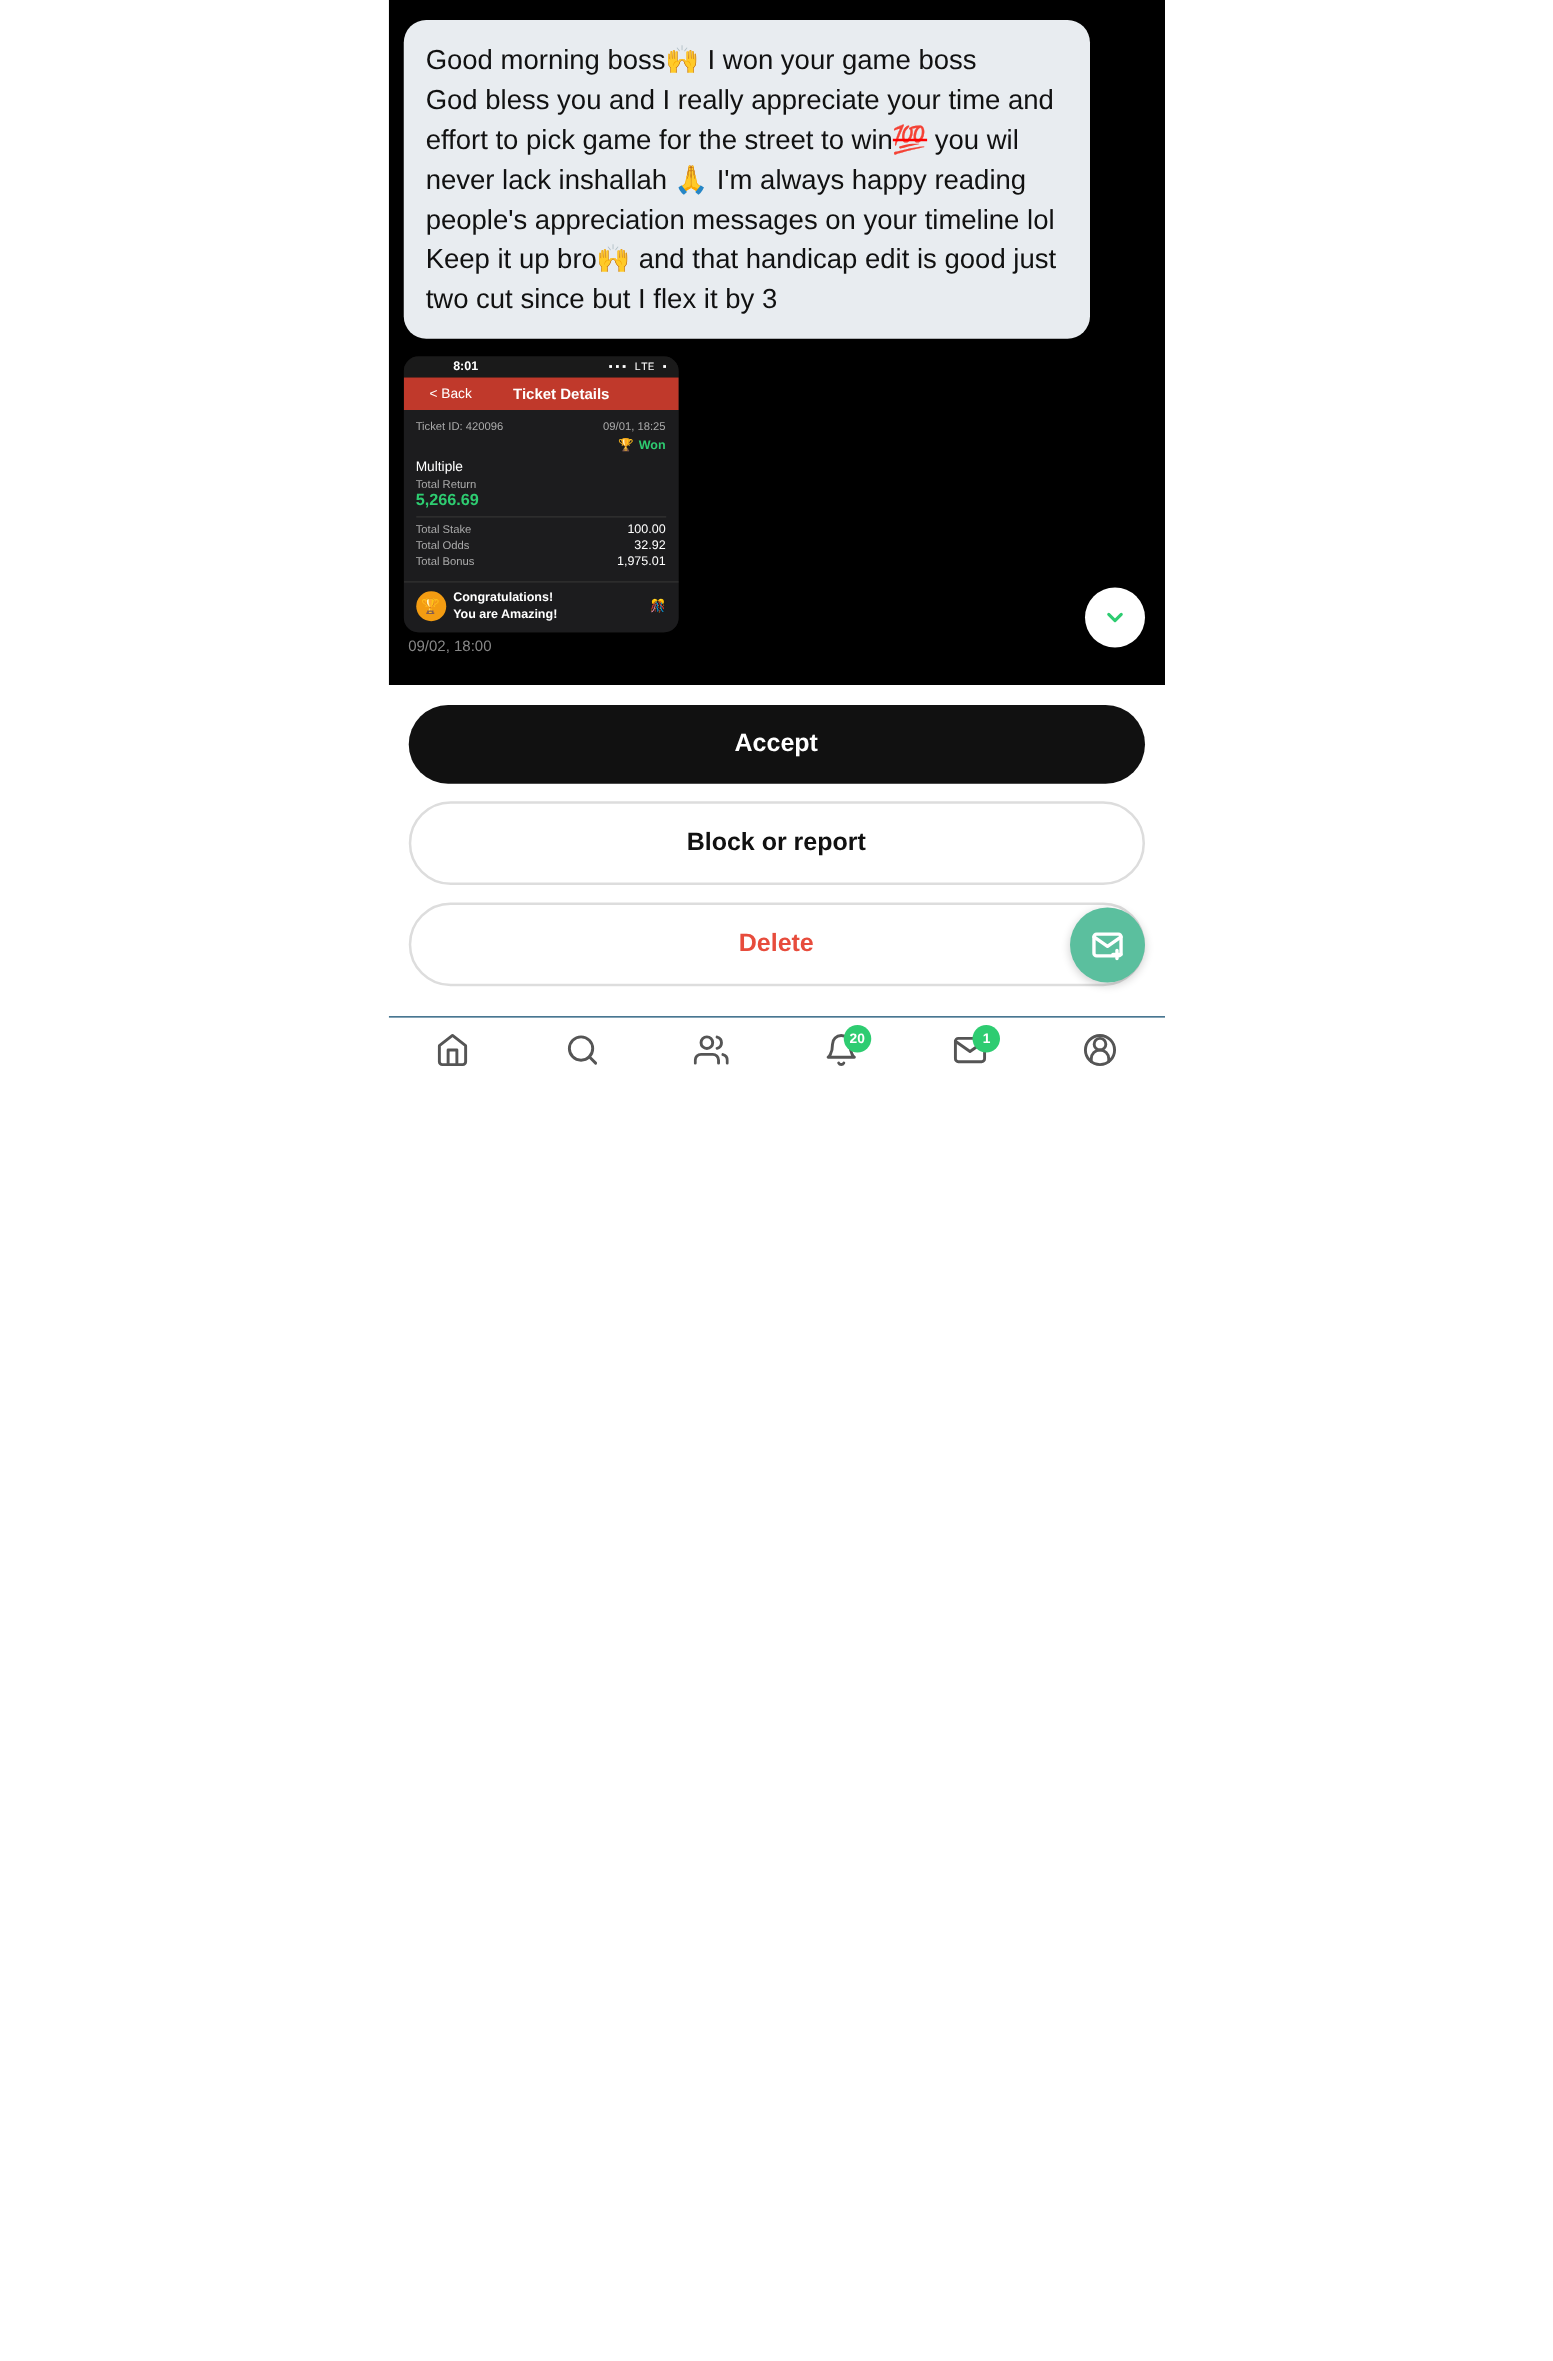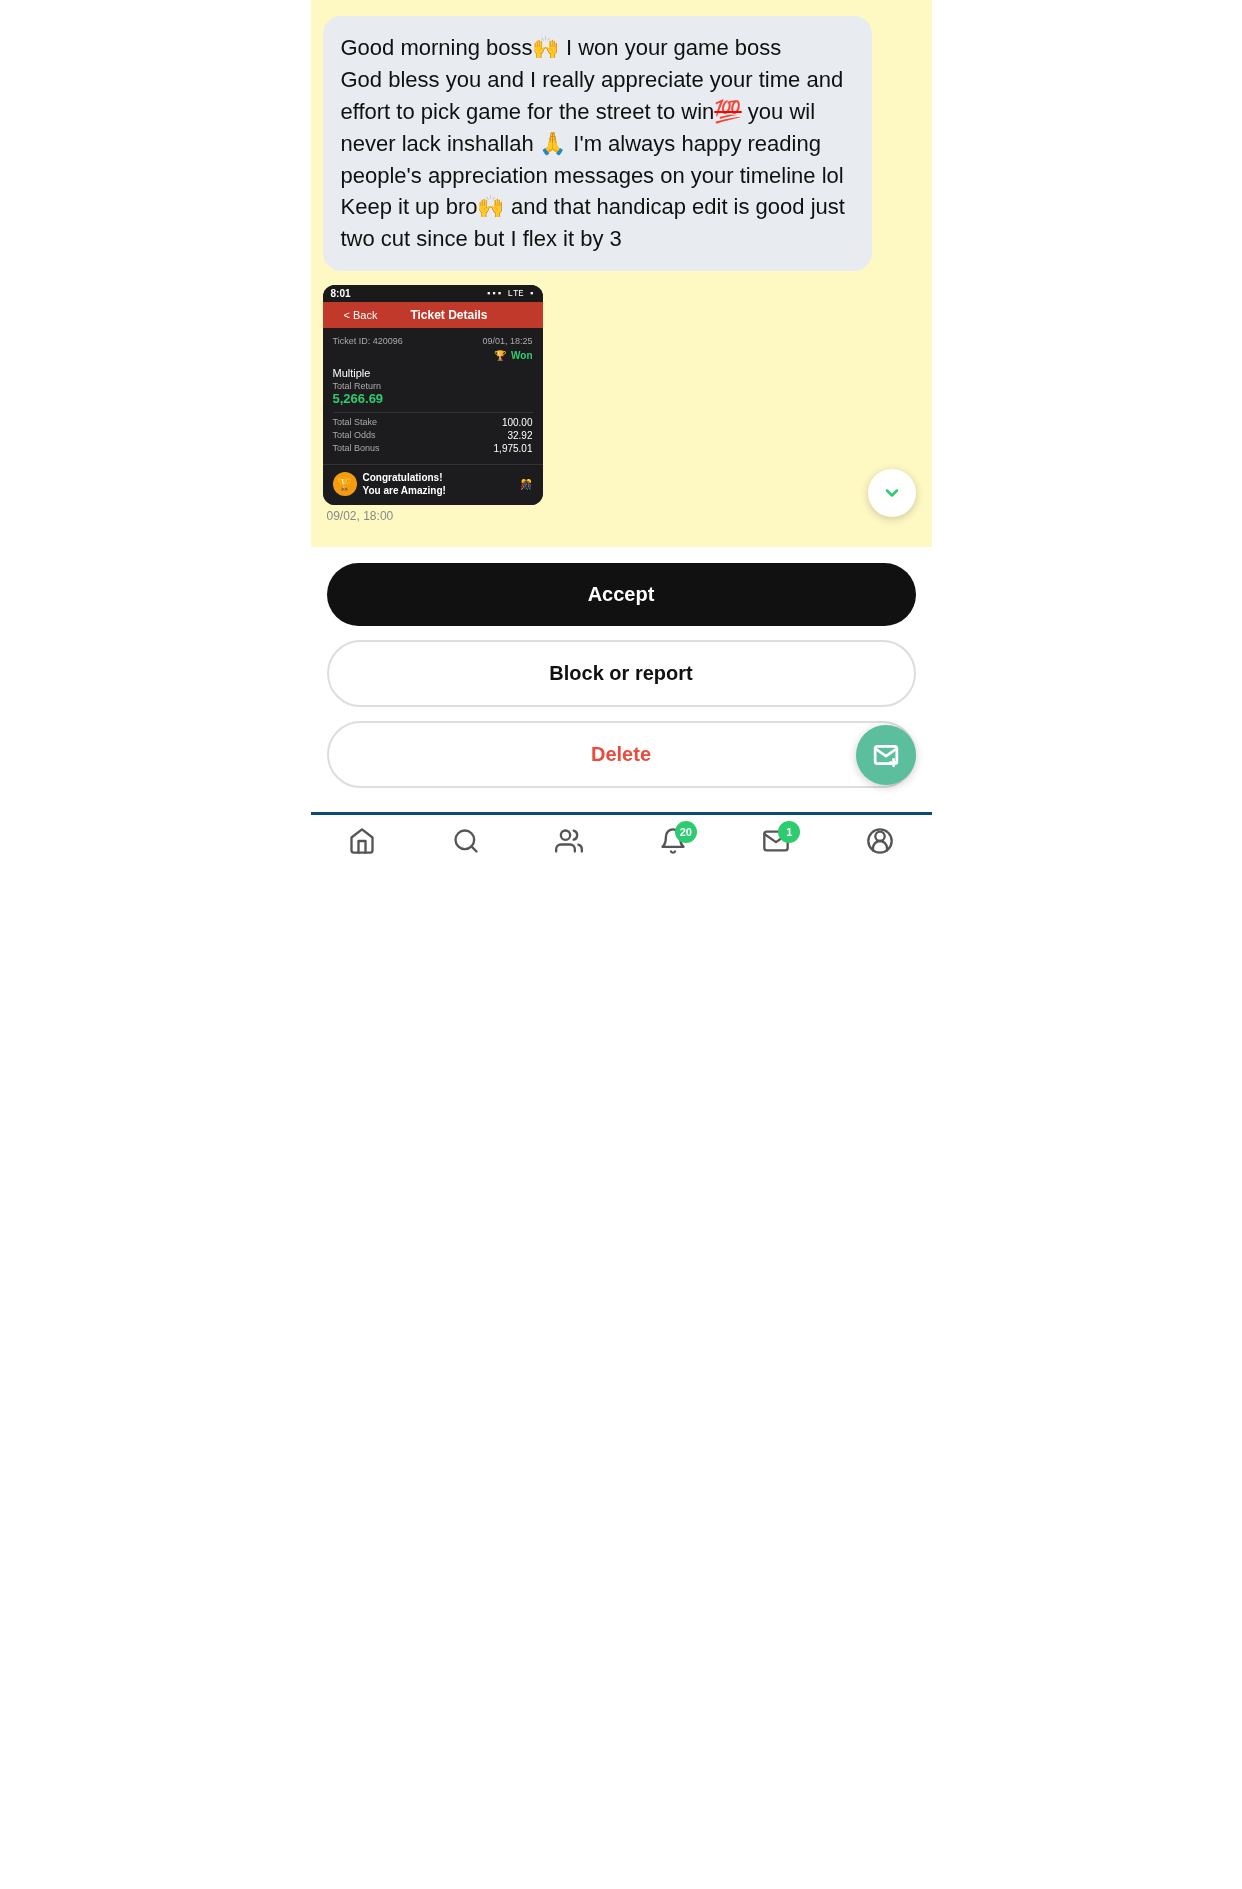--- a/index.html
+++ b/index.html
@@ -9,21 +9,21 @@
       background: #ffffff;
       font-family: -apple-system, BlinkMacSystemFont, 'Helvetica Neue', Arial, sans-serif;
       width: 100%;
       max-width: 621px;
       margin: 0 auto;
       position: relative;
       overflow-x: hidden;
     }
 
     .chat-area {
-      background: #fef9c3;
+      background: #000000;
       padding: 16px 12px 20px 12px;
       position: relative;
     }
 
     .message-bubble {
       background: #e8ecf0;
       border-radius: 18px;
       padding: 16px 18px;
       margin-bottom: 14px;
       font-size: 22px;
@@ -48,21 +48,21 @@
     .ticket-status-bar {
       background: #1a1a1a;
       color: #fff;
       font-size: 10px;
       padding: 3px 8px;
       display: flex;
       justify-content: space-between;
       align-items: center;
     }
 
-    .ticket-status-bar .time { font-weight: 600; }
+    .ticket-status-bar .time { font-weight: 600; margin-left: 32px; }
     .ticket-status-bar .right-icons { font-size: 9px; font-family: Liberation Mono, monospace; }
 
     .ticket-header {
       background: #c0392b;
       padding: 6px 10px;
       display: flex;
       align-items: center;
       gap: 8px;
     }
 
@@ -275,21 +275,21 @@
       background: #5bbf9e;
       border-radius: 50%;
       display: flex;
       align-items: center;
       justify-content: center;
       cursor: pointer;
       box-shadow: 0 2px 8px rgba(0,0,0,0.2);
     }
 
     .bottom-nav {
-      border-top: 3px solid #0c4a6e;
+      border-top: 1px solid #0c4a6e;
       background: #fff;
       display: flex;
       justify-content: space-around;
       align-items: center;
       padding: 12px 0 16px;
     }
 
     .nav-item {
       display: flex;
       flex-direction: column;

